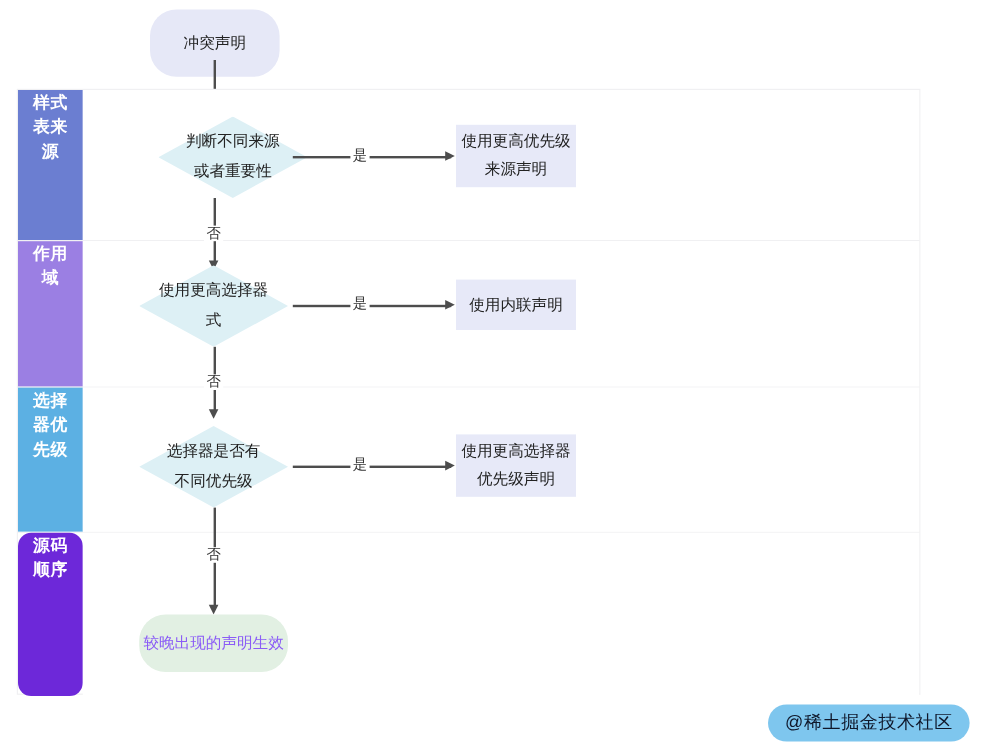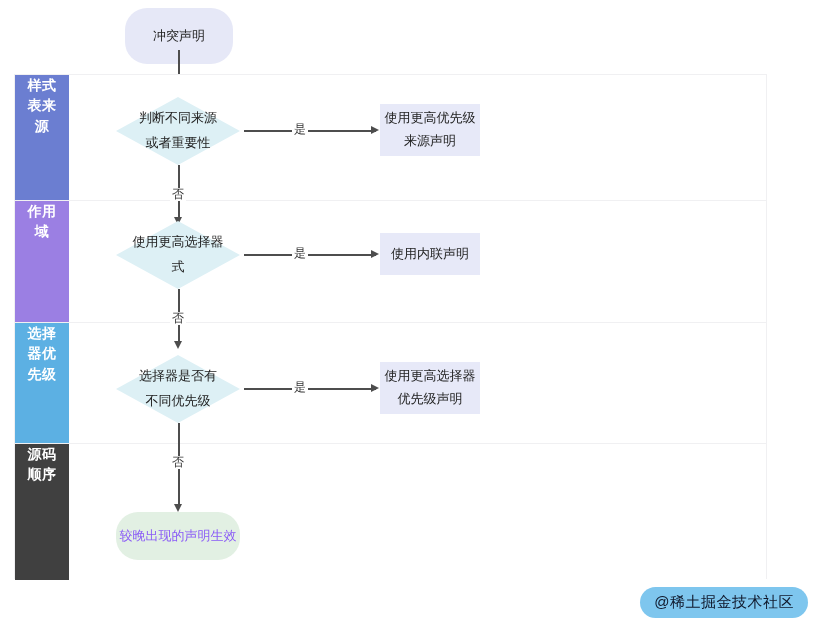--- a/index.html
+++ b/index.html
@@ -193,28 +193,28 @@
     </div>
 
     <div class="lane" style="top:248px; height:121px;">
       <div class="lane-header" style="background:#5cb0e3;">
         <span>选择器优先级</span>
       </div>
       <div class="lane-body"></div>
     </div>
 
     <div class="lane" style="top:369px; height:136px;">
-      <div class="lane-header" style="background:#404040;">
+      <div class="lane-header" style="background:#6d28d9;border-radius:11px;">
         <span>源码顺序</span>
       </div>
       <div class="lane-body"></div>
     </div>
   </div>
 
-  <div class="node node-decision" style="left:116px; top:97px; width:124px; height:68px;">
+  <div class="node node-decision" style="left:132px; top:97px; width:124px; height:68px;">
     <div class="diamond-shape"></div>
     <div class="diamond-label">
       <div>判断不同来源</div>
       <div>或者重要性</div>
     </div>
   </div>
 
   <div class="conn conn-h" style="left:244px; top:130px; width:132px;"></div>
   <div class="arrow-right" style="left:371px; top:126px;"></div>
   <div class="edge-label" style="left:292px; top:123px;">是</div>

